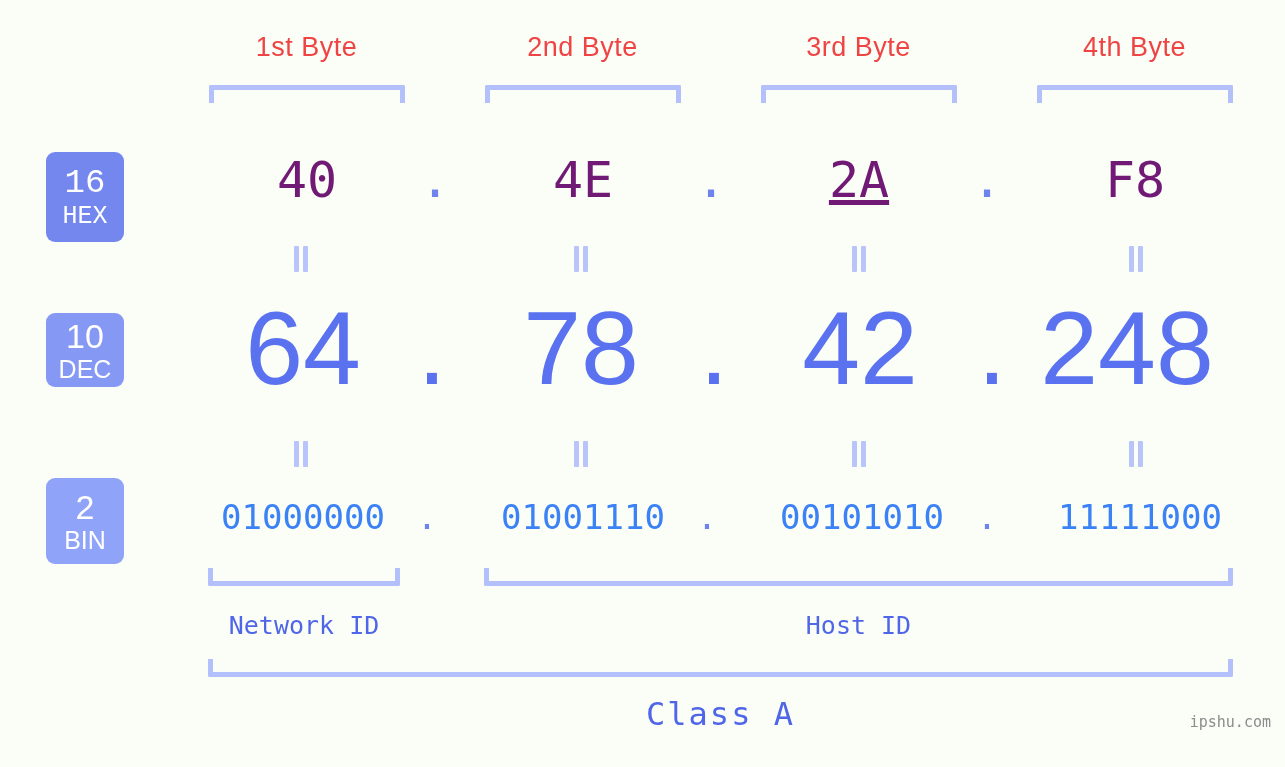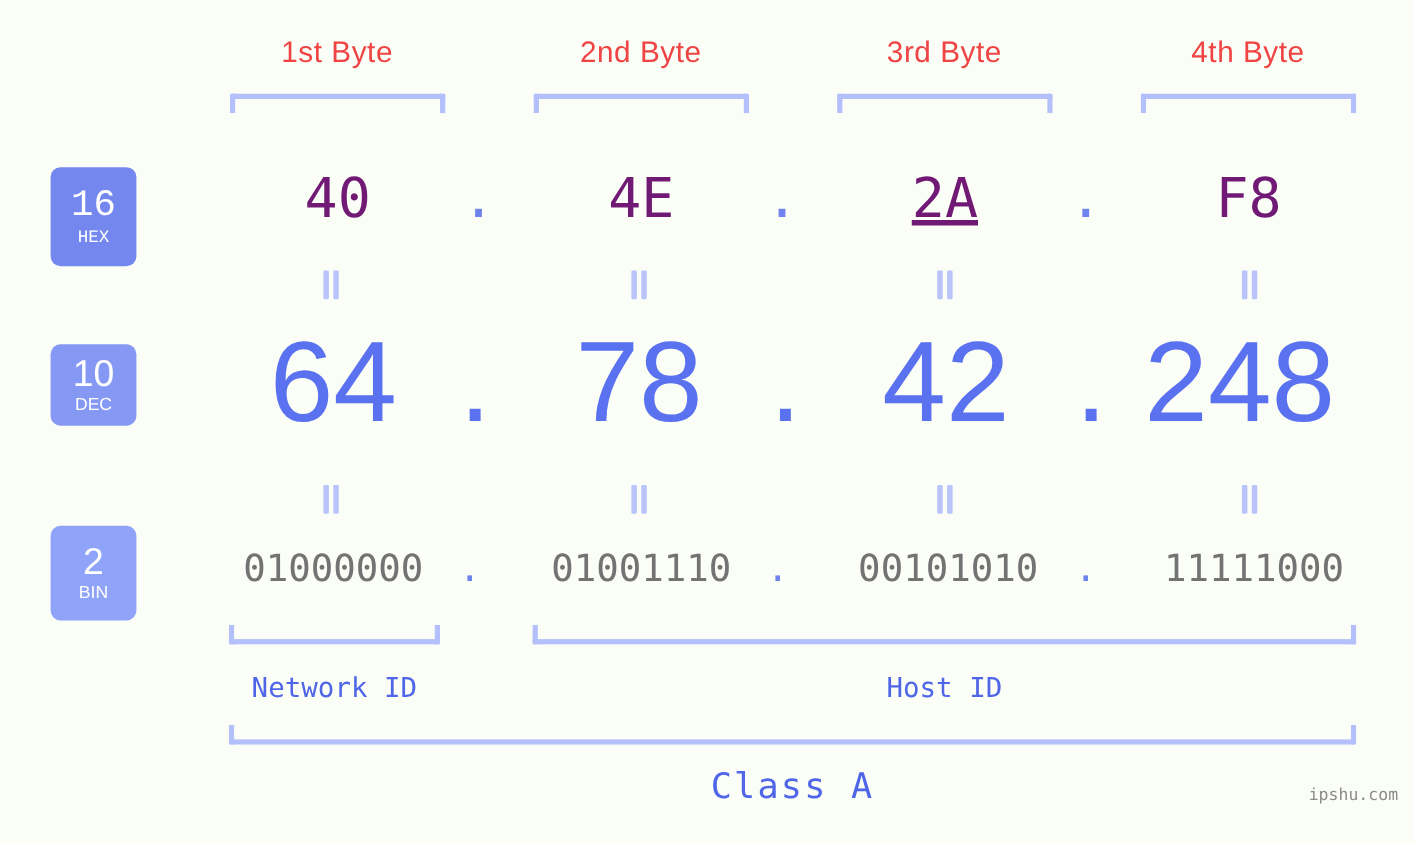--- a/index.html
+++ b/index.html
@@ -61,21 +61,21 @@
     text-align: center;
     box-sizing: border-box;
     font-family: "Liberation Sans", sans-serif;
     display: flex;
     flex-direction: column;
     align-items: center;
     justify-content: center;
     line-height: 1;
   }
   .badge .num { font-size: 34px; font-weight: 400; }
-  .badge .lbl { font-size: 16px; font-weight: 400; margin-top: 4px; }
+  .badge .lbl { font-size: 25px; font-weight: 400; margin-top: 4px; }
 
   #badge-hex { top: 152px; height: 90px; background: #7487ef; font-family: Liberation Mono, monospace; }
   #badge-dec { top: 313px; height: 74px; background: #8598f4; }
   #badge-bin { top: 478px; height: 86px; background: #8fa3f8; }
 
   
   .cell {
     position: absolute;
     text-align: center;
     white-space: nowrap;
@@ -110,21 +110,21 @@
     top: 296px;
     font-family: "Liberation Sans", sans-serif;
     font-size: 104px;
     color: #5a72ef;
     line-height: 1;
   }
 
   .bin-val {
     font-family: "DejaVu Sans Mono", monospace;
     font-size: 34px;
-    color: #737373;
+    color: #3b82f6;
     top: 500px;
     line-height: 1;
     letter-spacing: 0px;
   }
   .bin-dot {
     position: absolute;
     top: 500px;
     font-family: "DejaVu Sans Mono", monospace;
     font-size: 34px;
     color: #6f83ee;

